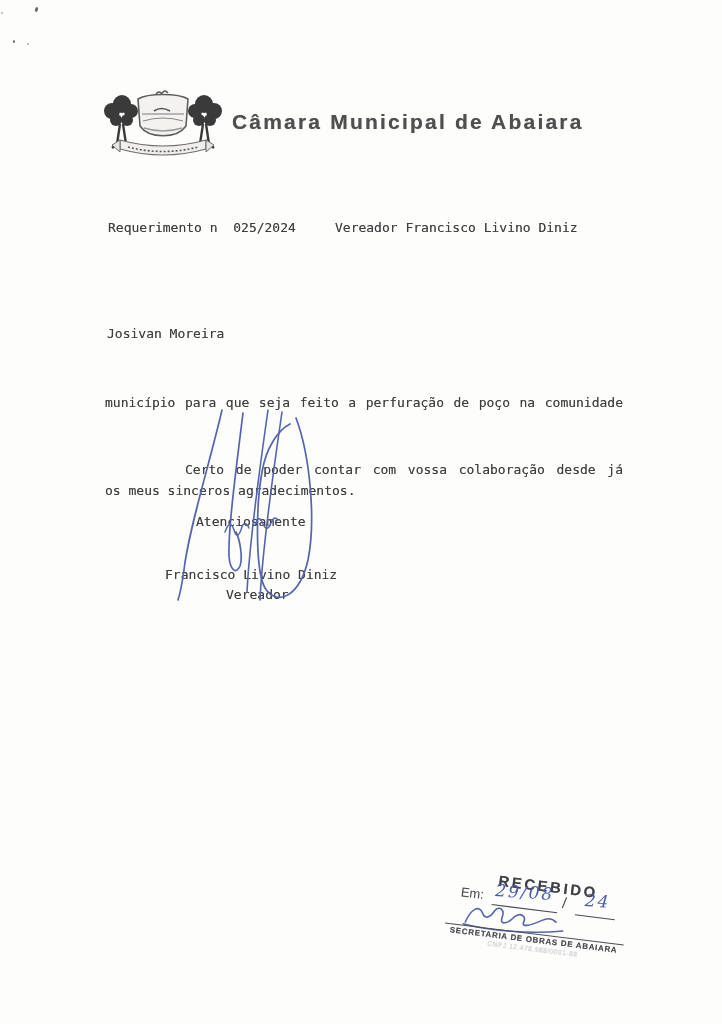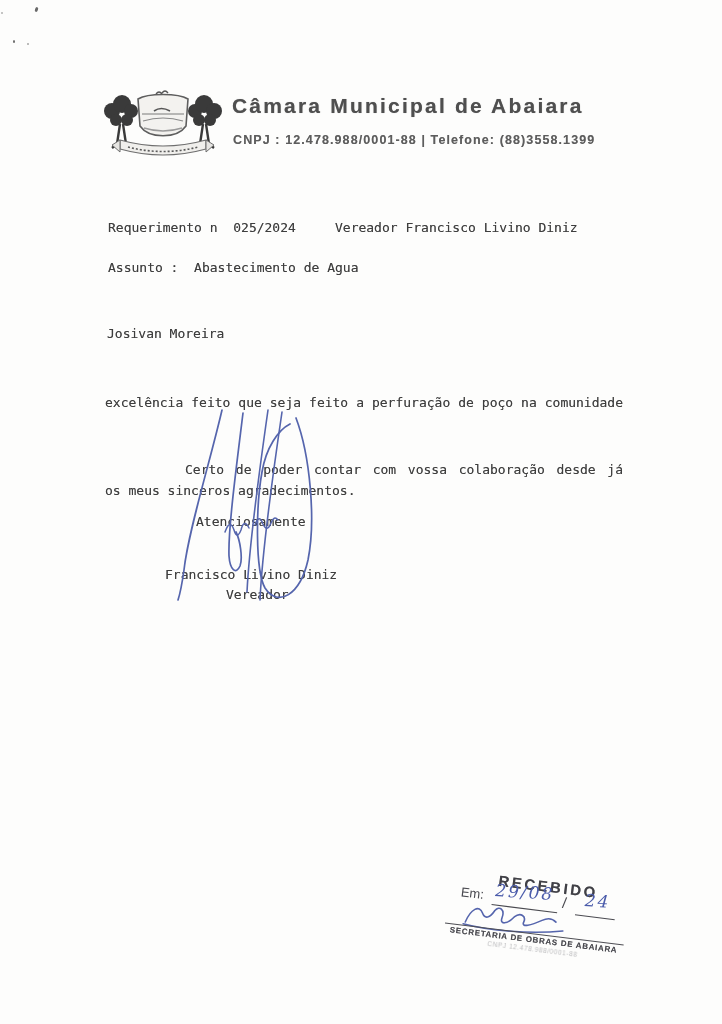--- a/index.html
+++ b/index.html
@@ -17,20 +17,21 @@
 
   
   .speck { position: absolute; background: #6a6a6a; border-radius: 50%; }
 
   
   .org-name {
     font-family: "Liberation Sans", sans-serif;
     font-weight: 700; font-size: 21px; letter-spacing: 2.2px;
     color: #4f4f4f; white-space: nowrap;
     text-shadow: 0 0 0.7px rgba(80,80,80,0.6);
+    margin-top: 16px;
   }
   .org-line {
     font-family: "Liberation Sans", sans-serif;
     font-weight: 700; font-size: 12.5px; letter-spacing: 1.1px;
     color: #5d5d5d; white-space: nowrap;
     text-shadow: 0 0 0.6px rgba(90,90,90,0.5);
   }
 
   
   .tw {
@@ -126,28 +127,26 @@
       <path d="M45,37 Q65,31 85,37" stroke="#8a8a8a" stroke-width="1.2" fill="none"></path>
       <path d="M46,44 Q65,50 84,44" stroke="#9a9a9a" stroke-width="1.4" fill="none"></path>
 
       <path d="M22,56 Q65,68 108,56 L108,65 Q65,77 22,65 Z" fill="#f0efec" stroke="#6e6e6e" stroke-width="1.2"></path>
       <path d="M22,56 l-8,5 8,7 Z M108,56 l8,5 -8,7 Z" fill="#e6e5e2" stroke="#6e6e6e" stroke-width="1"></path>
       <path d="M30,63 Q65,72 100,63" stroke="#5a5a5a" stroke-width="1.6" fill="none" stroke-dasharray="2,2"></path>
     </svg>
   </div>
 
   <div class="abs org-name" style="left:232px; top:94px;">Câmara Municipal de Abaiara</div>
-  <div class="abs org-line" style="left:233px; top:133px;">CNPJ : 12.478.988/0001-88 | Telefone: (88)3558.1399</div>
 
   <div class="abs tw" style="left:108px; top:177px;">Requerimento n  025/2024     Vereador Francisco Livino Diniz</div>
-  <div class="abs tw" style="left:108px; top:217px;">Assunto :  Abastecimento de Agua</div>
 
   <div class="abs tw" style="left:107px; top:283px;">Josivan Moreira</div>
 
-  <div class="abs tw just" style="left:105px; top:352px; width:518px;">excelência feito que seja feito a perfuração de poço na comunidade</div>
+  <div class="abs tw just" style="left:105px; top:352px; width:518px;">município para que seja feito a perfuração de poço na comunidade</div>
 
   <div class="abs tw just" style="left:185px; top:419px; width:438px;">Certo de poder contar com vossa colaboração desde já</div>
   <div class="abs tw" style="left:105px; top:440px;">os meus sinceros agradecimentos.</div>
 
   <div class="abs tw" style="left:196px; top:471px;">Atenciosamente</div>
 
   <div class="abs tw" style="left:165px; top:524px;">Francisco Livino Diniz</div>
   <div class="abs tw" style="left:226px; top:544px;">Vereador</div>
 
   <svg class="abs ink-svg" style="left:160px; top:402px;" width="170" height="212" viewBox="0 0 170 212">

